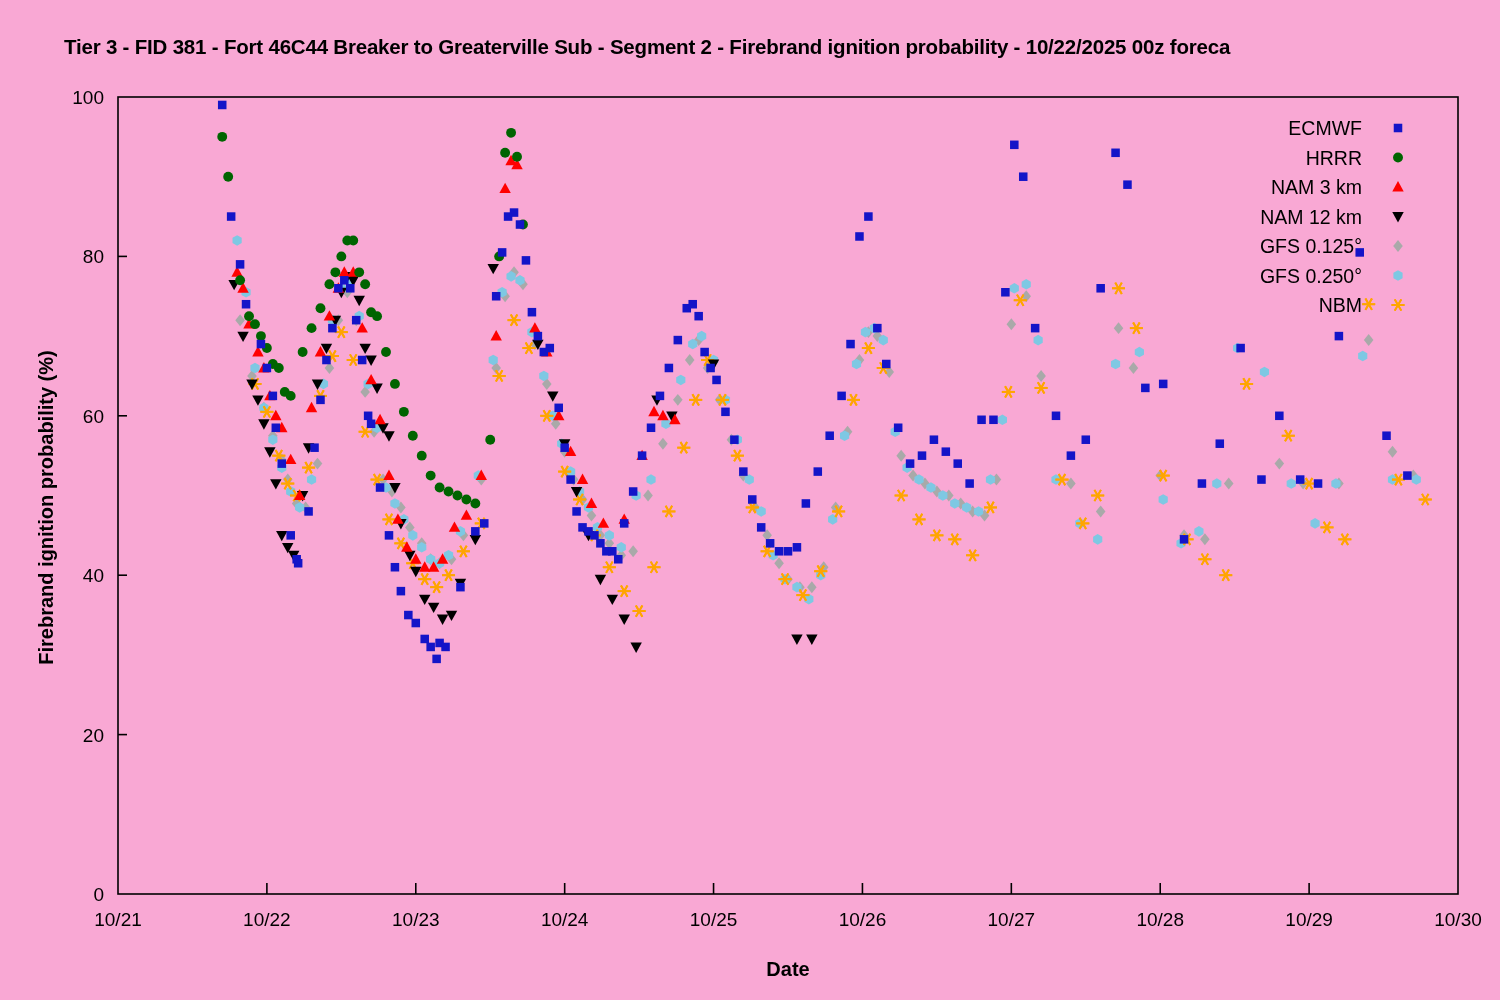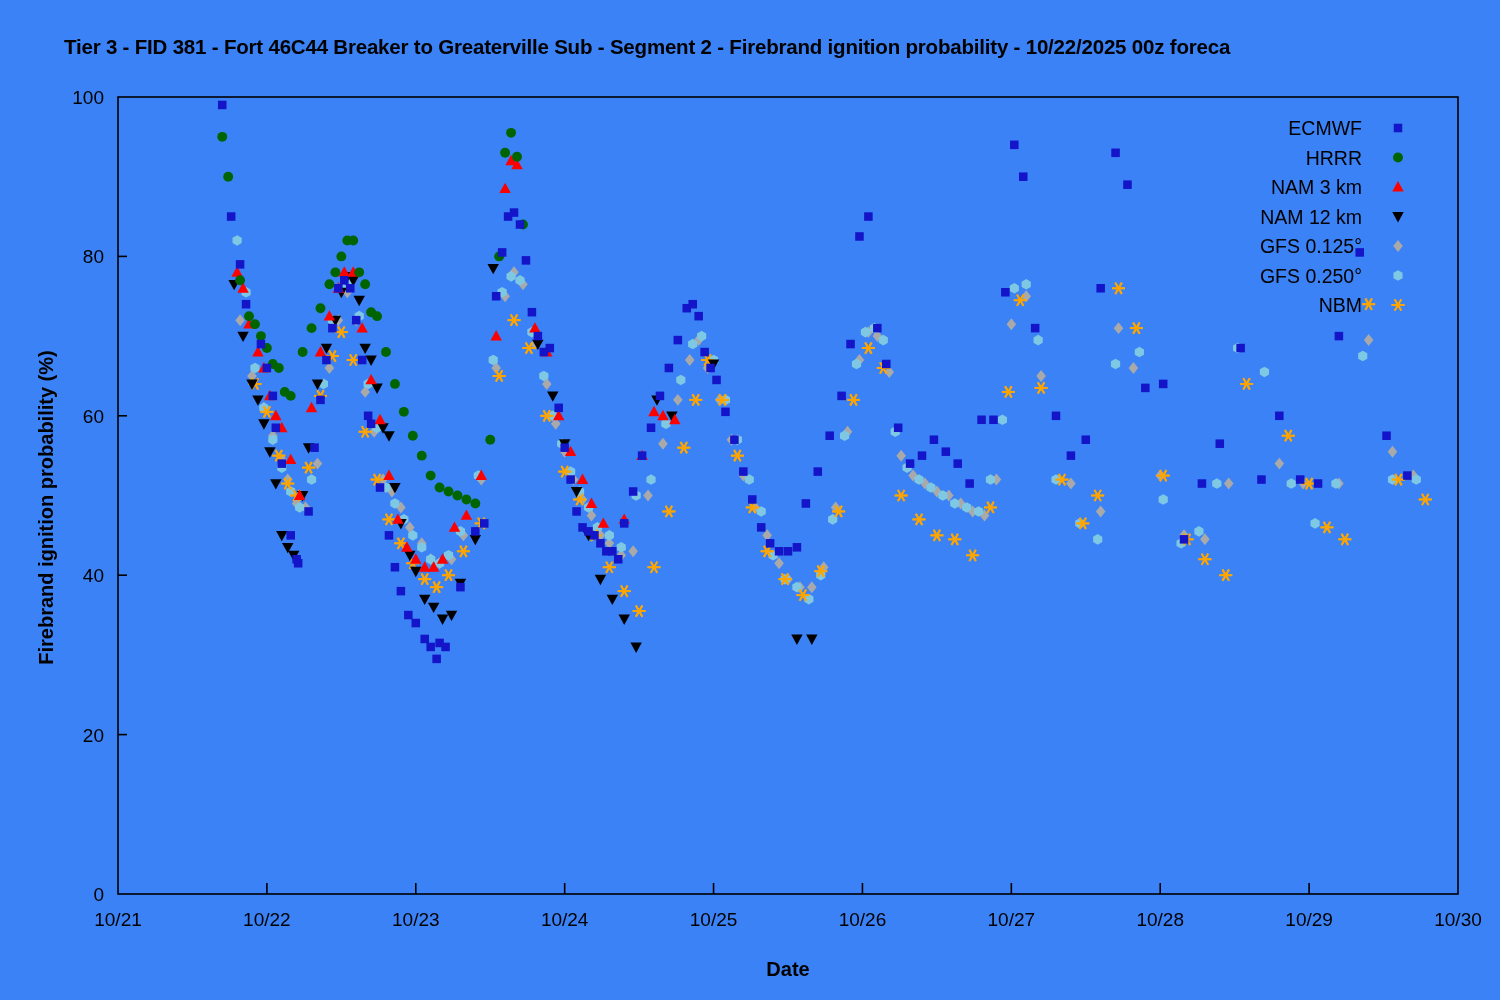--- a/index.html
+++ b/index.html
@@ -12,21 +12,21 @@
     height: 1000px;
     font-family: "Liberation Sans", sans-serif;
     overflow: hidden;
     position: relative;
   }
   #figure {
     position: absolute;
     left: 0; top: 0;
     width: 1500px;
     height: 1000px;
-    background: #3b82f6;
+    background: #f9a8d4;
   }
   #chart-title {
     position: absolute;
     left: 64px;
     top: 32px;
     width: 1436px;
     height: 30px;
     font-size: 20.5px;
     font-weight: bold;
     color: #000000;

